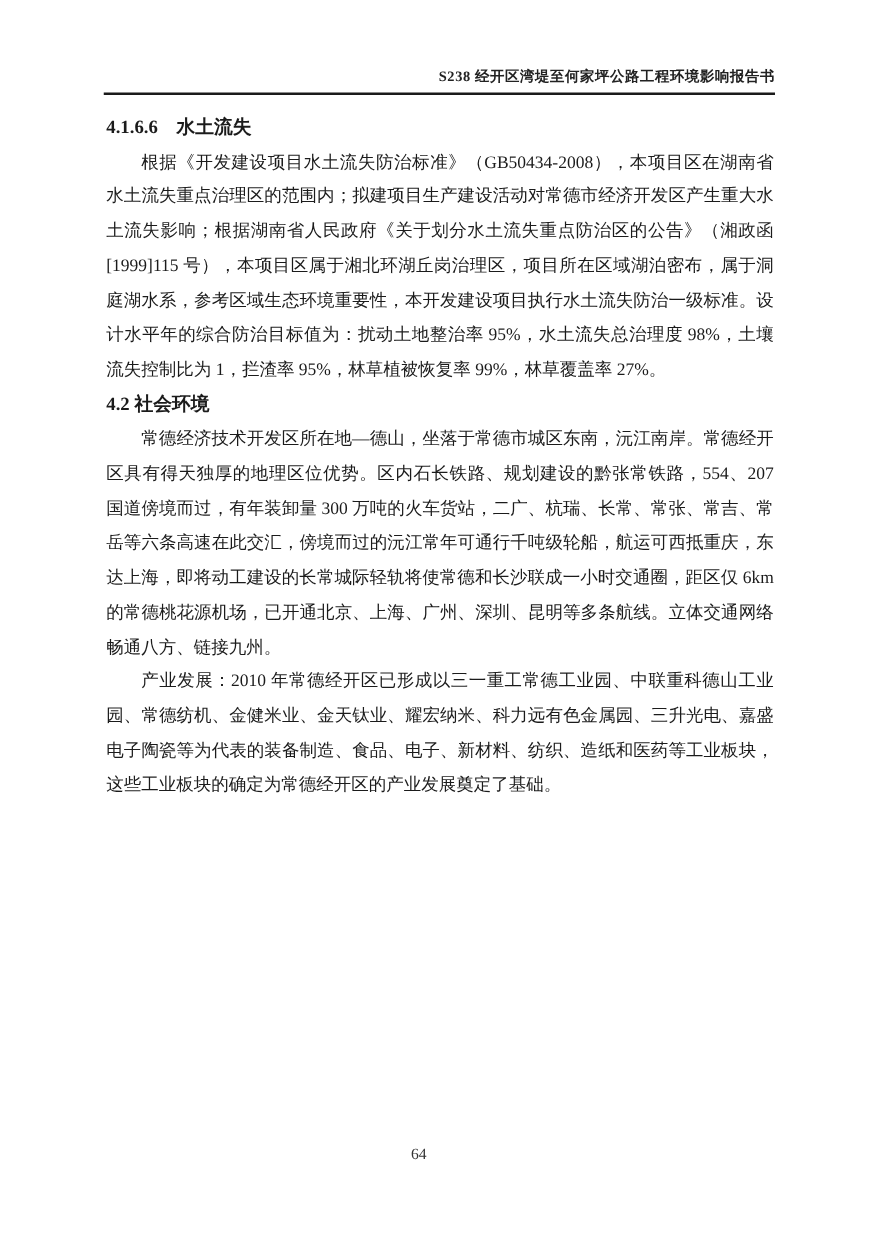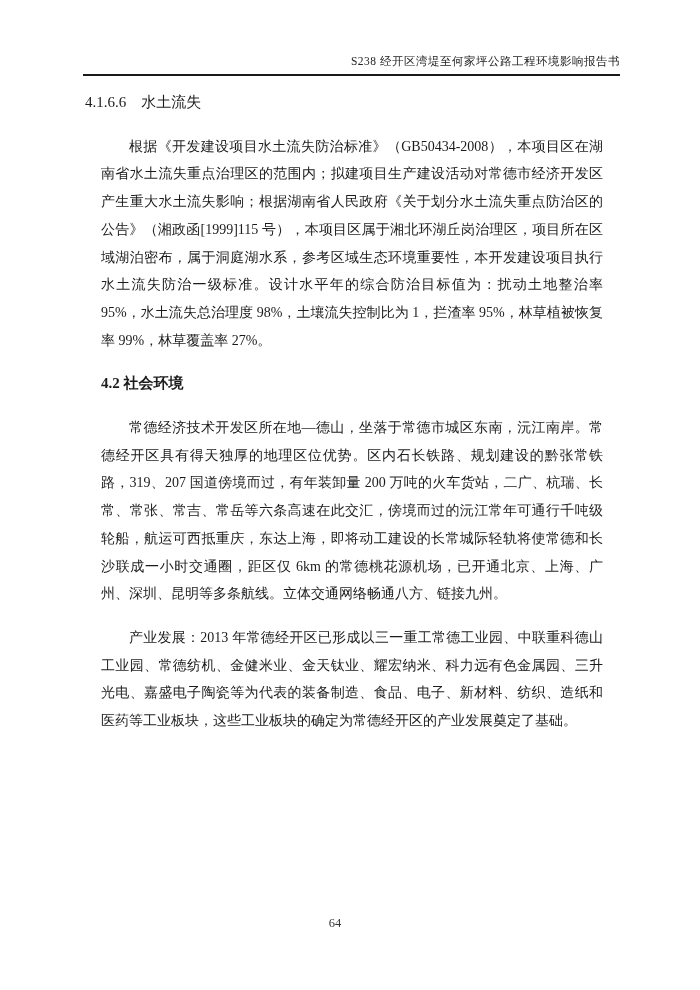--- a/index.html
+++ b/index.html
@@ -21,51 +21,52 @@
     position: absolute;
     top: 54px;
     left: 83px;
     right: 80px;
     text-align: right;
     font-size: 11.5px;
     letter-spacing: 0.5px;
     color: #222;
     padding-bottom: 5px;
     border-bottom: 2px solid #1a1a1a;
+    font-weight: bold;
   }
   
   .doc-body {
     position: absolute;
     top: 89px;
     left: 85px;
     width: 534px;
     font-size: 14px;
     line-height: 27.7px;
     text-align: justify;
     text-justify: inter-ideograph;
     color: #1b1b1b;
   }
   .h-sub {
     font-size: 15px;
-    font-weight: normal;
+    font-weight: bold;
     line-height: 27.7px;
     margin: 0;
     white-space: pre-wrap;
     text-align: left;
   }
   .h-main {
     font-size: 15px;
     font-weight: bold;
     line-height: 27.7px;
-    margin: 16px;
+    margin: 0;
     white-space: pre-wrap;
     text-align: left;
   }
   .para {
-    margin: 16px;
+    margin: 0;
     text-indent: 2em;
   }
   
   .doc-footer {
     position: absolute;
     top: 916px;
     left: 0;
     width: 670px;
     text-align: center;
     font-size: 12.5px;
@@ -83,24 +84,24 @@
 
   <div class="doc-body">
 
     <h3 class="h-sub">4.1.6.6　水土流失</h3>
 
     <p class="para">根据《开发建设项目水土流失防治标准》（GB50434-2008），本项目区在湖南省水土流失重点治理区的范围内；拟建项目生产建设活动对常德市经济开发区产生重大水土流失影响；根据湖南省人民政府《关于划分水土流失重点防治区的公告》（湘政函[1999]115 号），本项目区属于湘北环湖丘岗治理区，项目所在区域湖泊密布，属于洞庭湖水系，参考区域生态环境重要性，本开发建设项目执行水土流失防治一级标准。设计水平年的综合防治目标值为：扰动土地整治率 95%，水土流失总治理度 98%，土壤流失控制比为 1，拦渣率 95%，林草植被恢复率 99%，林草覆盖率 27%。</p>
 
     <h2 class="h-main">4.2 社会环境</h2>
 
 
-    <p class="para">常德经济技术开发区所在地—德山，坐落于常德市城区东南，沅江南岸。常德经开区具有得天独厚的地理区位优势。区内石长铁路、规划建设的黔张常铁路，319、207 国道傍境而过，有年装卸量 200 万吨的火车货站，二广、杭瑞、长常、常张、常吉、常岳等六条高速在此交汇，傍境而过的沅江常年可通行千吨级轮船，航运可西抵重庆，东达上海，即将动工建设的长常城际轻轨将使常德和长沙联成一小时交通圈，距区仅 6km 的常德桃花源机场，已开通北京、上海、广州、深圳、昆明等多条航线。立体交通网络畅通八方、链接九州。</p>
+    <p class="para">常德经济技术开发区所在地—德山，坐落于常德市城区东南，沅江南岸。常德经开区具有得天独厚的地理区位优势。区内石长铁路、规划建设的黔张常铁路，554、207 国道傍境而过，有年装卸量 300 万吨的火车货站，二广、杭瑞、长常、常张、常吉、常岳等六条高速在此交汇，傍境而过的沅江常年可通行千吨级轮船，航运可西抵重庆，东达上海，即将动工建设的长常城际轻轨将使常德和长沙联成一小时交通圈，距区仅 6km 的常德桃花源机场，已开通北京、上海、广州、深圳、昆明等多条航线。立体交通网络畅通八方、链接九州。</p>
 
 
-    <p class="para">产业发展：2013 年常德经开区已形成以三一重工常德工业园、中联重科德山工业园、常德纺机、金健米业、金天钛业、耀宏纳米、科力远有色金属园、三升光电、嘉盛电子陶瓷等为代表的装备制造、食品、电子、新材料、纺织、造纸和医药等工业板块，这些工业板块的确定为常德经开区的产业发展奠定了基础。</p>
+    <p class="para">产业发展：2010 年常德经开区已形成以三一重工常德工业园、中联重科德山工业园、常德纺机、金健米业、金天钛业、耀宏纳米、科力远有色金属园、三升光电、嘉盛电子陶瓷等为代表的装备制造、食品、电子、新材料、纺织、造纸和医药等工业板块，这些工业板块的确定为常德经开区的产业发展奠定了基础。</p>
 
 
   </div>
 
   <div class="doc-footer">
     <span>64</span>
   </div>
 
 </div>
 

